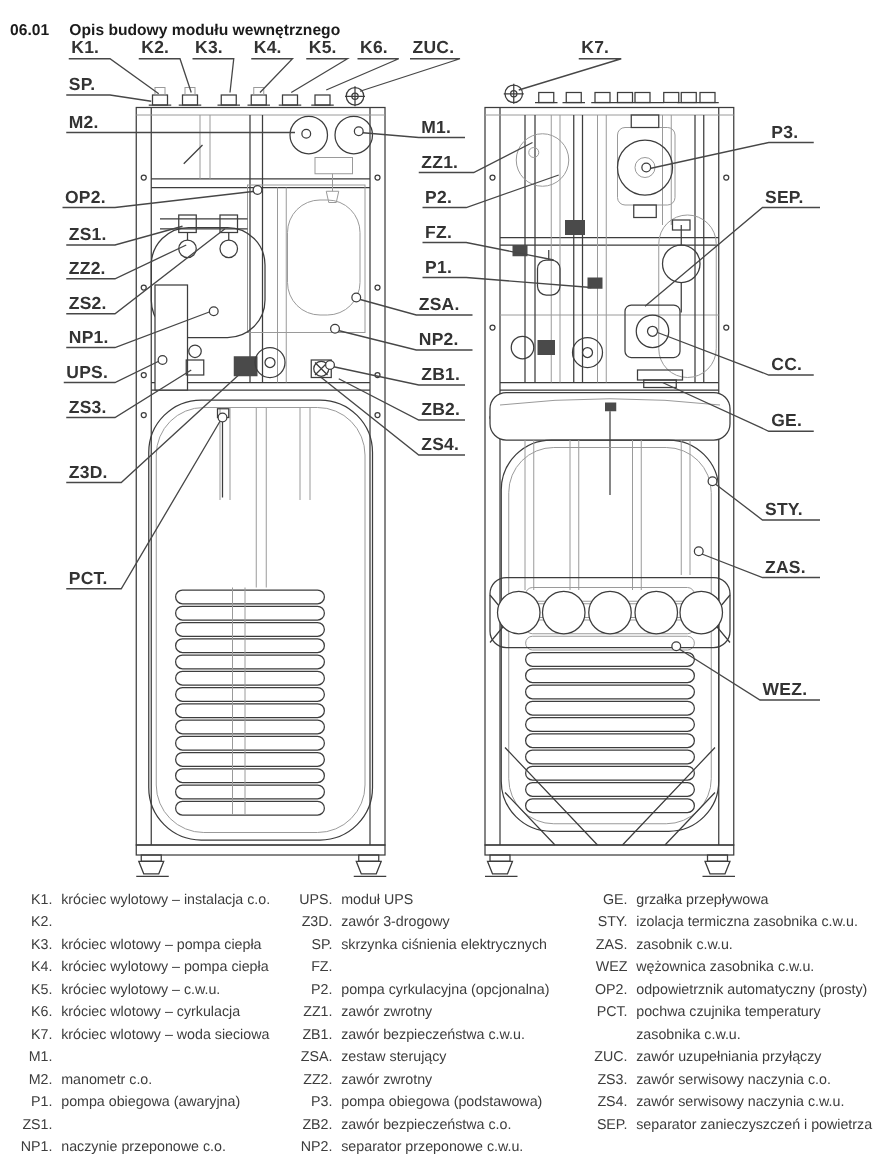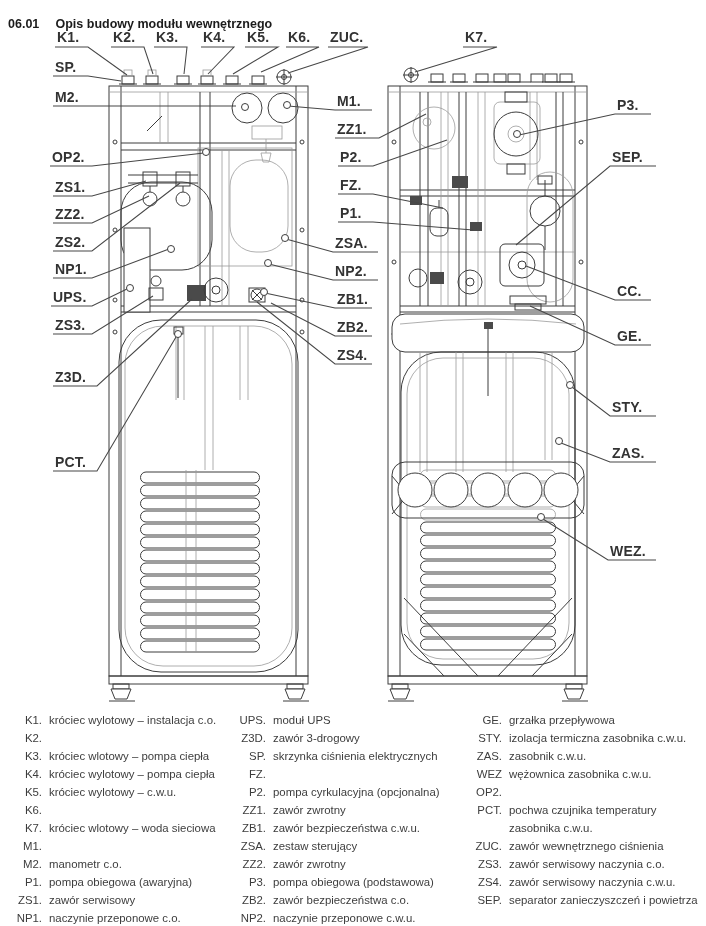--- a/index.html
+++ b/index.html
@@ -407,39 +407,39 @@
       <div class="lrow">
           <span class="lcode">K4.</span>
           <span class="ldesc">króciec wylotowy – pompa ciepła</span>
         </div>
       <div class="lrow">
           <span class="lcode">K5.</span>
           <span class="ldesc">króciec wylotowy – c.w.u.</span>
         </div>
       <div class="lrow">
           <span class="lcode">K6.</span>
+          <span class="ldesc">króciec wlotowy – cyrkulacja</span>
         </div>
       <div class="lrow">
           <span class="lcode">K7.</span>
           <span class="ldesc">króciec wlotowy – woda sieciowa</span>
         </div>
       <div class="lrow">
           <span class="lcode">M1.</span>
         </div>
       <div class="lrow">
           <span class="lcode">M2.</span>
           <span class="ldesc">manometr c.o.</span>
         </div>
       <div class="lrow">
           <span class="lcode">P1.</span>
           <span class="ldesc">pompa obiegowa (awaryjna)</span>
         </div>
       <div class="lrow">
           <span class="lcode">ZS1.</span>
-          <span class="ldesc">zawór serwisowy</span>
         </div>
       <div class="lrow">
           <span class="lcode">NP1.</span>
           <span class="ldesc">naczynie przeponowe c.o.</span>
         </div>
     </div>
     <div class="lcol lc2">
       <div class="lrow">
           <span class="lcode">UPS.</span>
           <span class="ldesc">moduł UPS</span>
@@ -478,21 +478,21 @@
       <div class="lrow">
           <span class="lcode">P3.</span>
           <span class="ldesc">pompa obiegowa (podstawowa)</span>
         </div>
       <div class="lrow">
           <span class="lcode">ZB2.</span>
           <span class="ldesc">zawór bezpieczeństwa c.o.</span>
         </div>
       <div class="lrow">
           <span class="lcode">NP2.</span>
-          <span class="ldesc">naczynie przeponowe c.w.u.</span>
+          <span class="ldesc">separator przeponowe c.w.u.</span>
         </div>
     </div>
     <div class="lcol lc3">
       <div class="lrow">
           <span class="lcode">GE.</span>
           <span class="ldesc">grzałka przepływowa</span>
         </div>
       <div class="lrow">
           <span class="lcode">STY.</span>
           <span class="ldesc">izolacja termiczna zasobnika c.w.u.</span>
@@ -500,28 +500,29 @@
       <div class="lrow">
           <span class="lcode">ZAS.</span>
           <span class="ldesc">zasobnik c.w.u.</span>
         </div>
       <div class="lrow">
           <span class="lcode">WEZ</span>
           <span class="ldesc">wężownica zasobnika c.w.u.</span>
         </div>
       <div class="lrow">
           <span class="lcode">OP2.</span>
+          <span class="ldesc">odpowietrznik automatyczny (prosty)</span>
         </div>
       <div class="lrow">
           <span class="lcode">PCT.</span>
           <span class="ldesc">pochwa czujnika temperatury zasobnika c.w.u.</span>
         </div>
       <div class="lrow">
           <span class="lcode">ZUC.</span>
-          <span class="ldesc">zawór wewnętrznego ciśnienia</span>
+          <span class="ldesc">zawór uzupełniania przyłączy</span>
         </div>
       <div class="lrow">
           <span class="lcode">ZS3.</span>
           <span class="ldesc">zawór serwisowy naczynia c.o.</span>
         </div>
       <div class="lrow">
           <span class="lcode">ZS4.</span>
           <span class="ldesc">zawór serwisowy naczynia c.w.u.</span>
         </div>
       <div class="lrow">

